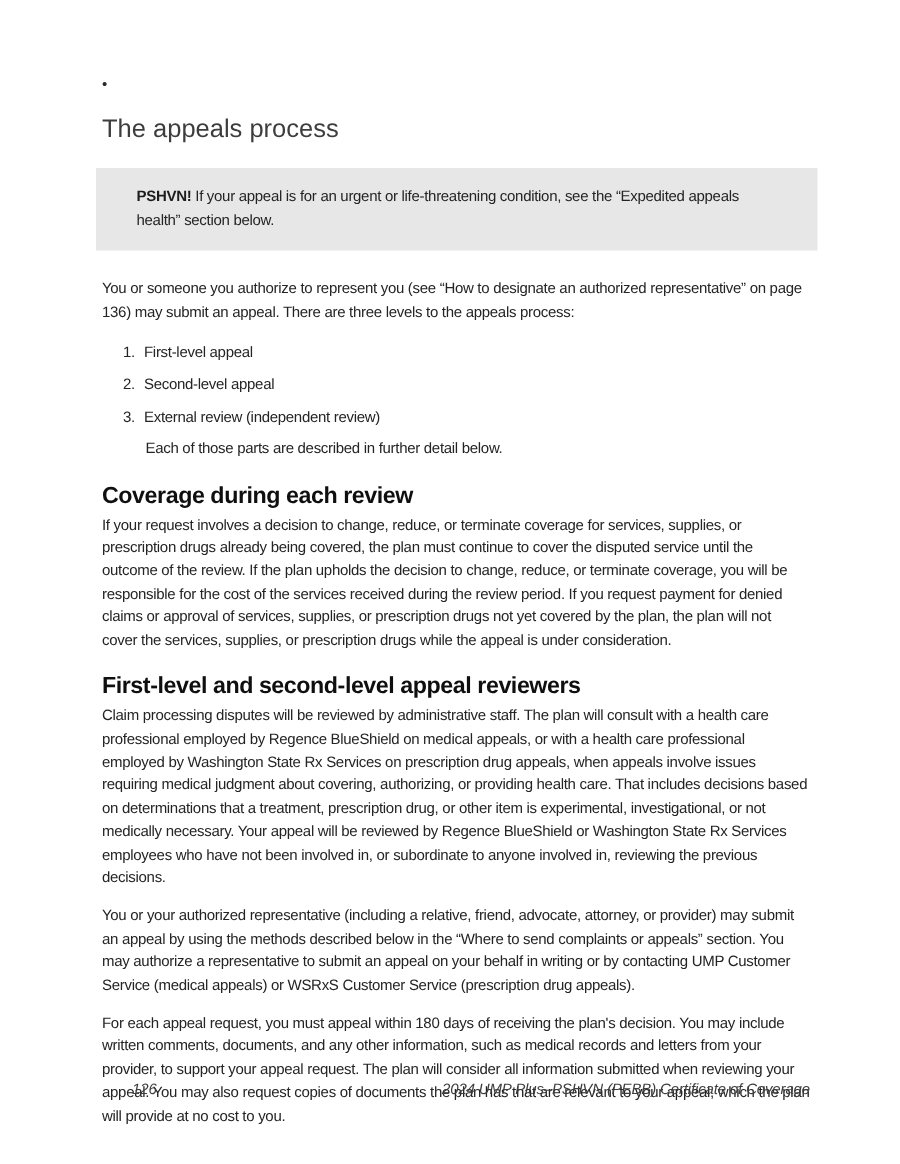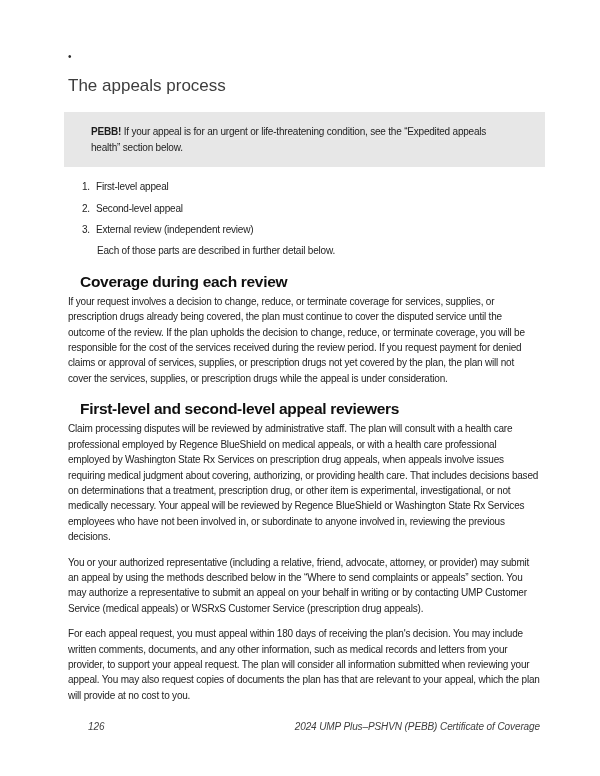--- a/index.html
+++ b/index.html
@@ -40,21 +40,21 @@
   p { margin: 0 0 10px 0; }
   .intro { margin-top: 18px; margin-bottom: 0; }
 
   .num-list { margin: 12px 0 0 14px; }
   .num-list-item { display: flex; margin-bottom: 6px; }
   .num-list-item .num { width: 14px; flex: 0 0 14px; }
 
   .list-outro { margin-top: 6px; margin-bottom: 0; padding-left: 29px; }
 
   .section-heading {
-    margin: 13px 0 3px 12px;
+    margin: 13px 0 3px 0;
     font-size: 15.5px;
     font-weight: 700;
     letter-spacing: -0.3px;
     line-height: 19px;
     color: #0f0f0f;
   }
   .section p:last-child { margin-bottom: 10px; }
 
   .footer {
     position: absolute;
@@ -77,23 +77,24 @@
 <div class="page">
   <div class="content">
 
     <div class="bullet-row">
       <span class="bullet-glyph">•</span>
     </div>
 
     <h1 class="page-title">The appeals process</h1>
 
     <div class="alert-box">
-      <span class="alert-label">PEBB!</span><span> If your appeal is for an urgent or life-threatening condition, see the “Expedited appeals health” section below.</span>
+      <span class="alert-label">PSHVN!</span><span> If your appeal is for an urgent or life-threatening condition, see the “Expedited appeals health” section below.</span>
     </div>
 
+    <p class="intro">You or someone you authorize to represent you (see “How to designate an authorized representative” on page 136) may submit an appeal. There are three levels to the appeals process:</p>
 
     <div class="num-list">
       <div class="num-list-item">
         <span class="num">1.</span>
         <span>First-level appeal</span>
       </div>
       <div class="num-list-item">
         <span class="num">2.</span>
         <span>Second-level appeal</span>
       </div>

